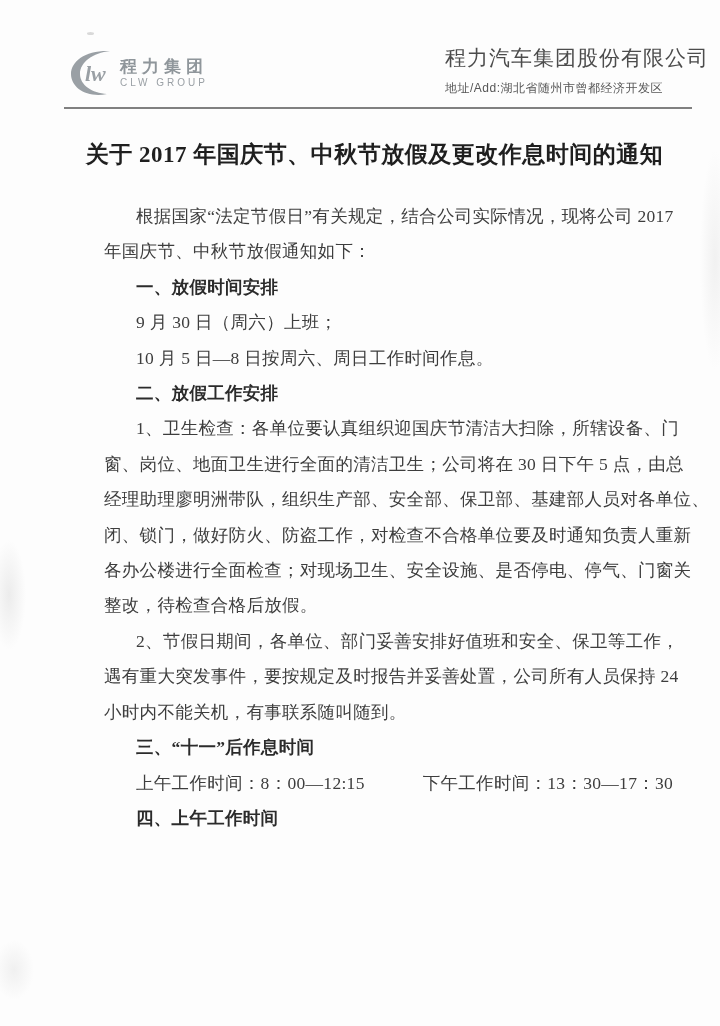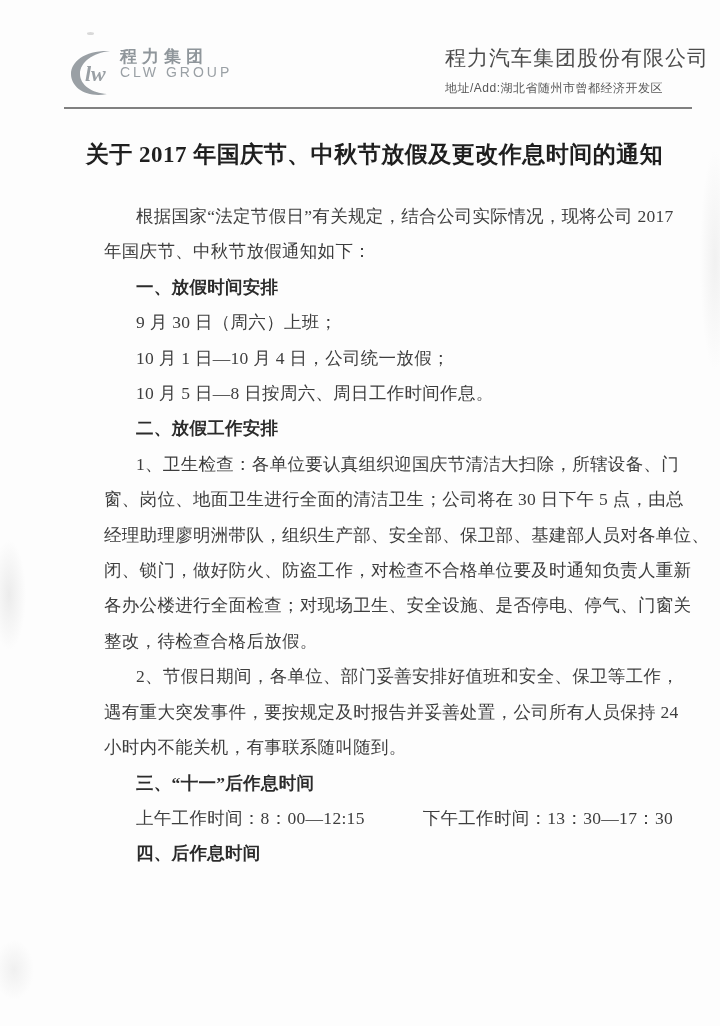--- a/index.html
+++ b/index.html
@@ -3,25 +3,25 @@
 <meta charset="utf-8">
 <style>
   html,body{margin:0;padding:0;background:#e9e9e9;}
   .page{
     position:relative;width:720px;height:1026px;background:#fdfdfd;
     overflow:hidden;font-family:"Liberation Serif","DejaVu Serif",serif;
     color:#3d3d3d;
   }
   
   .header{position:absolute;left:66px;top:44px;right:32px;height:60px;}
-  .logo{position:absolute;left:2px;top:4px;display:flex;}
+  .logo{position:absolute;left:2px;top:4px;display:flex;align-items:center;}
   .logo svg{display:block;}
   .logo-text{font-family:"Liberation Sans","DejaVu Sans",sans-serif;color:#8f969b;}
   .logo-cn{font-size:17px;font-weight:700;letter-spacing:5px;line-height:18px;}
-  .logo-en{font-size:14px;letter-spacing:3px;line-height:13px;color:#9aa0a5;}
+  .logo-en{font-size:10px;letter-spacing:3px;line-height:13px;color:#9aa0a5;}
   .company{position:absolute;left:379px;top:0;width:279px;
     font-family:"Liberation Sans","DejaVu Sans",sans-serif;}
   .company-name{font-size:21px;font-weight:500;color:#4c4c4c;letter-spacing:1px;white-space:nowrap;}
   .company-addr{margin-top:8px;font-size:12px;color:#565656;letter-spacing:.5px;white-space:nowrap;}
   .rule{position:absolute;left:64px;right:28px;top:107px;height:2px;background:#808080;}
   
   .doc-title{
     position:absolute;left:0;right:0;top:139px;text-align:center;
     font-size:23px;font-weight:700;color:#1f1f1f;letter-spacing:.5px;white-space:nowrap;padding-left:29px;
   }
@@ -72,35 +72,34 @@
   <div class="rule"></div>
 
   <div class="doc-title">关于 2017 年国庆节、中秋节放假及更改作息时间的通知</div>
 
   <div class="content">
     <div class="line indent">根据国家“法定节假日”有关规定，结合公司实际情况，现将公司 2017</div>
     <div class="line">年国庆节、中秋节放假通知如下：</div>
 
     <div class="line indent bold">一、放假时间安排</div>
     <div class="line indent">9 月 30 日（周六）上班；</div>
-    <div class="line indent">10 月 1 日—10 月 4 日，公司统一放假；</div>
     <div class="line indent">10 月 5 日—8 日按周六、周日工作时间作息。</div>
 
     <div class="line indent bold">二、放假工作安排</div>
     <div class="line indent">1、卫生检查：各单位要认真组织迎国庆节清洁大扫除，所辖设备、门</div>
     <div class="line">窗、岗位、地面卫生进行全面的清洁卫生；公司将在 30 日下午 5 点，由总</div>
     <div class="line">经理助理廖明洲带队，组织生产部、安全部、保卫部、基建部人员对各单位、</div>
     <div class="line">闭、锁门，做好防火、防盗工作，对检查不合格单位要及时通知负责人重新</div>
     <div class="line">各办公楼进行全面检查；对现场卫生、安全设施、是否停电、停气、门窗关</div>
     <div class="line">整改，待检查合格后放假。</div>
 
     <div class="line indent">2、节假日期间，各单位、部门妥善安排好值班和安全、保卫等工作，</div>
     <div class="line">遇有重大突发事件，要按规定及时报告并妥善处置，公司所有人员保持 24</div>
     <div class="line">小时内不能关机，有事联系随叫随到。</div>
 
     <div class="line indent bold">三、“十一”后作息时间</div>
     <div class="line indent worktime">
       <span>上午工作时间：8：00—12:15</span><span class="gap"></span><span>下午工作时间：13：30—17：30</span>
     </div>
-    <div class="line indent bold">四、后作息时间</div>
+    <div class="line indent bold">四、上午工作时间</div>
   </div>
 
 </div>
 
 </body></html>

